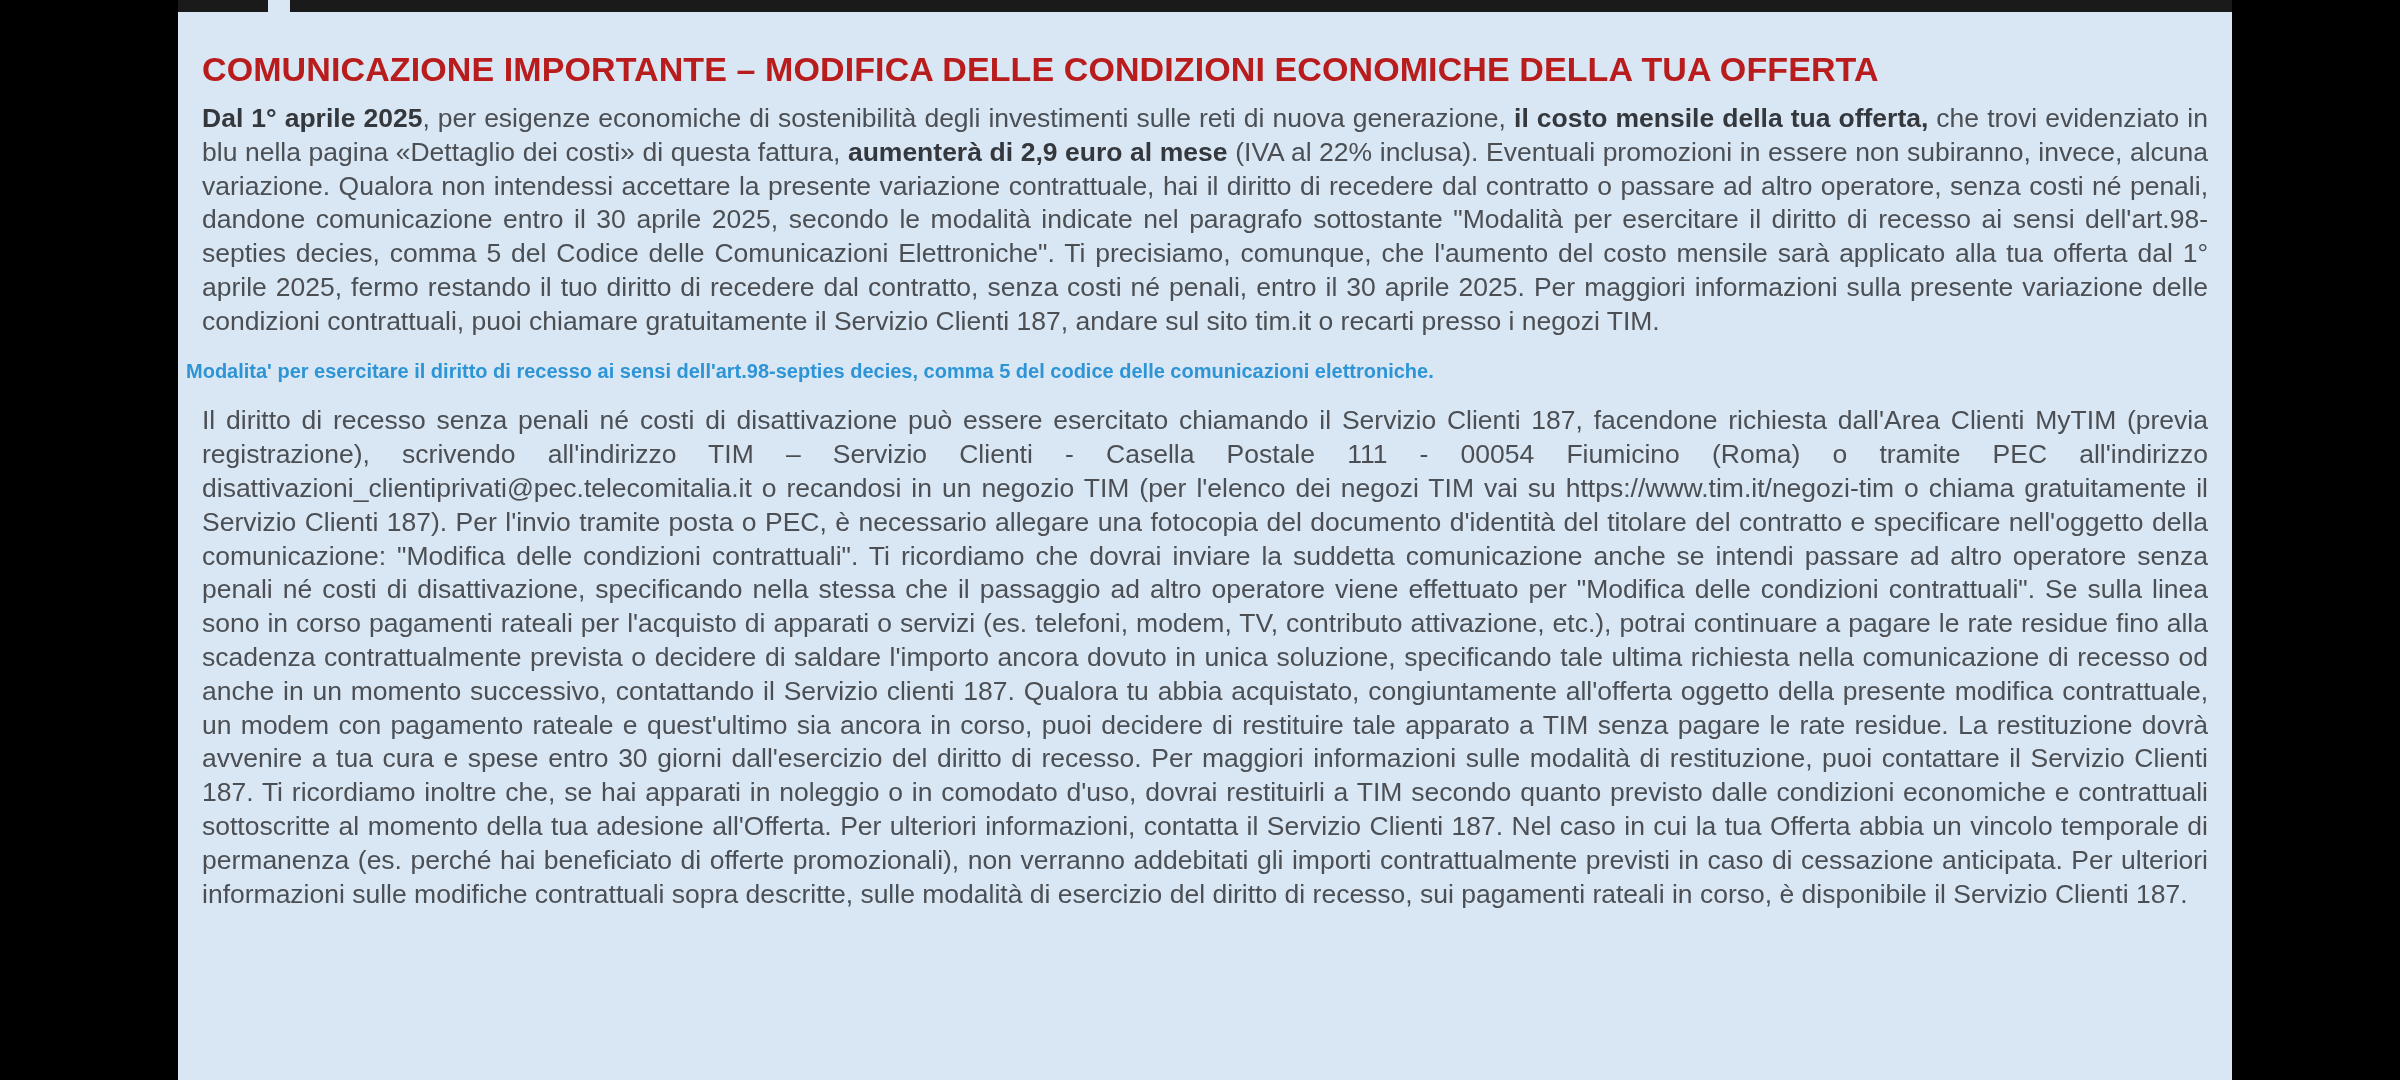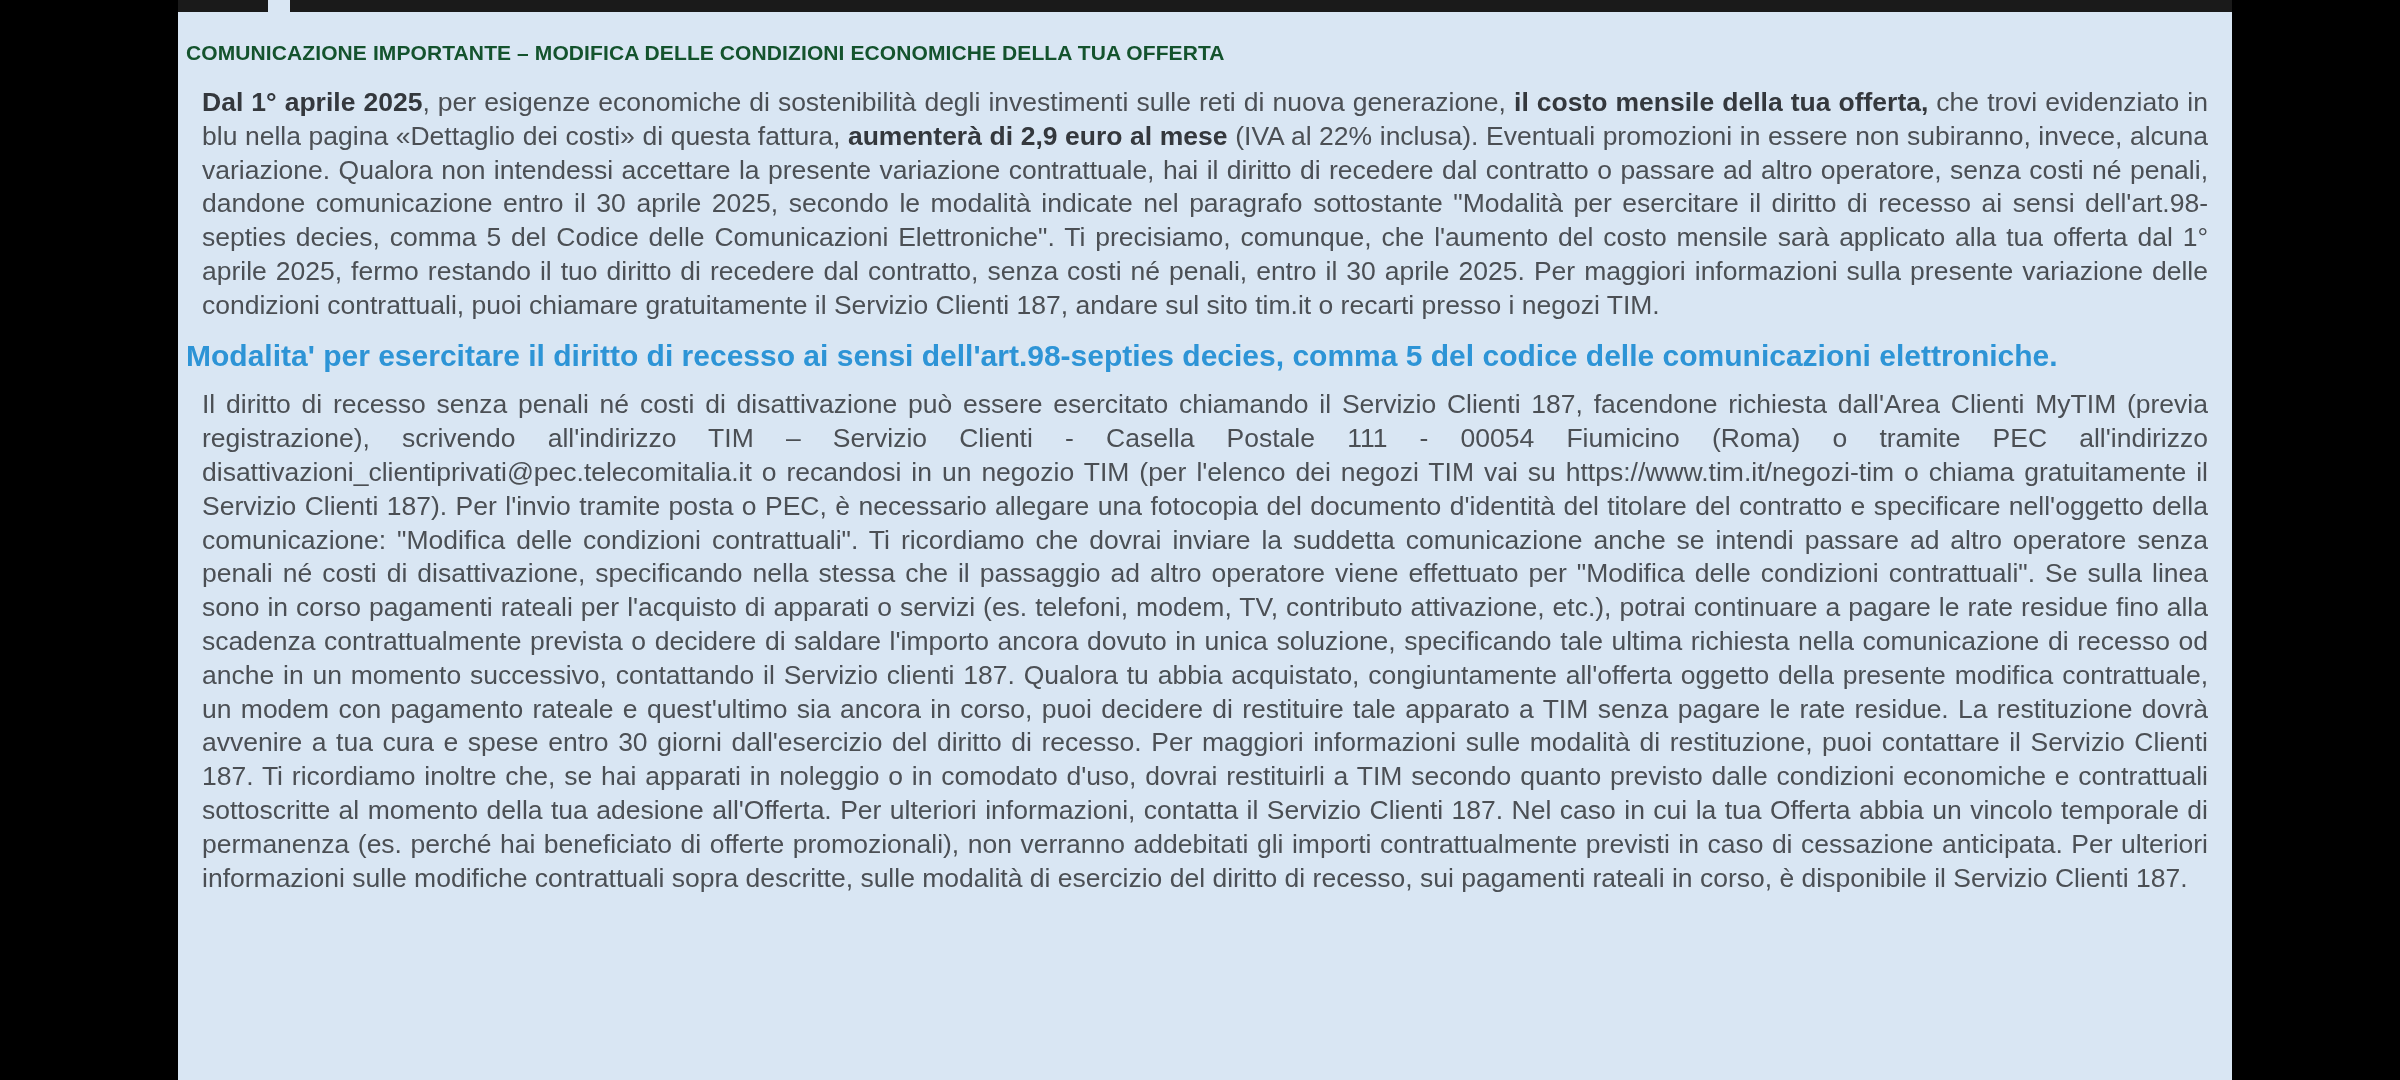--- a/index.html
+++ b/index.html
@@ -34,42 +34,42 @@
     position: absolute;
     left: 178px;
     top: 12px;
     width: 2054px;
     height: 1068px;
     background: #d9e6f3;
     box-sizing: border-box;
     padding: 24px 8px 0 8px;
   }
   .notice-title {
-    color: #14532d;
+    color: #b91c1c;
     font-weight: bold;
-    font-size: 21px;
+    font-size: 34px;
     line-height: 34px;
     letter-spacing: 0.1px;
-    margin: 0;
+    margin: 16px;
   }
   .notice-paragraph {
     color: #4b4f54;
     font-size: 26.5px;
     line-height: 33.8px;
     text-align: justify;
     margin: 16px;
   }
   .notice-paragraph strong {
     color: #34383d;
     font-weight: bold;
   }
   .notice-subtitle {
     color: #2d94d6;
     font-weight: bold;
-    font-size: 30px;
+    font-size: 20px;
     line-height: 33.8px;
     margin: 0;
   }
 </style>
 </head>
 <body>
 
 <div class="top-strip"></div>
 <div class="page-edge-notch"></div>
 

